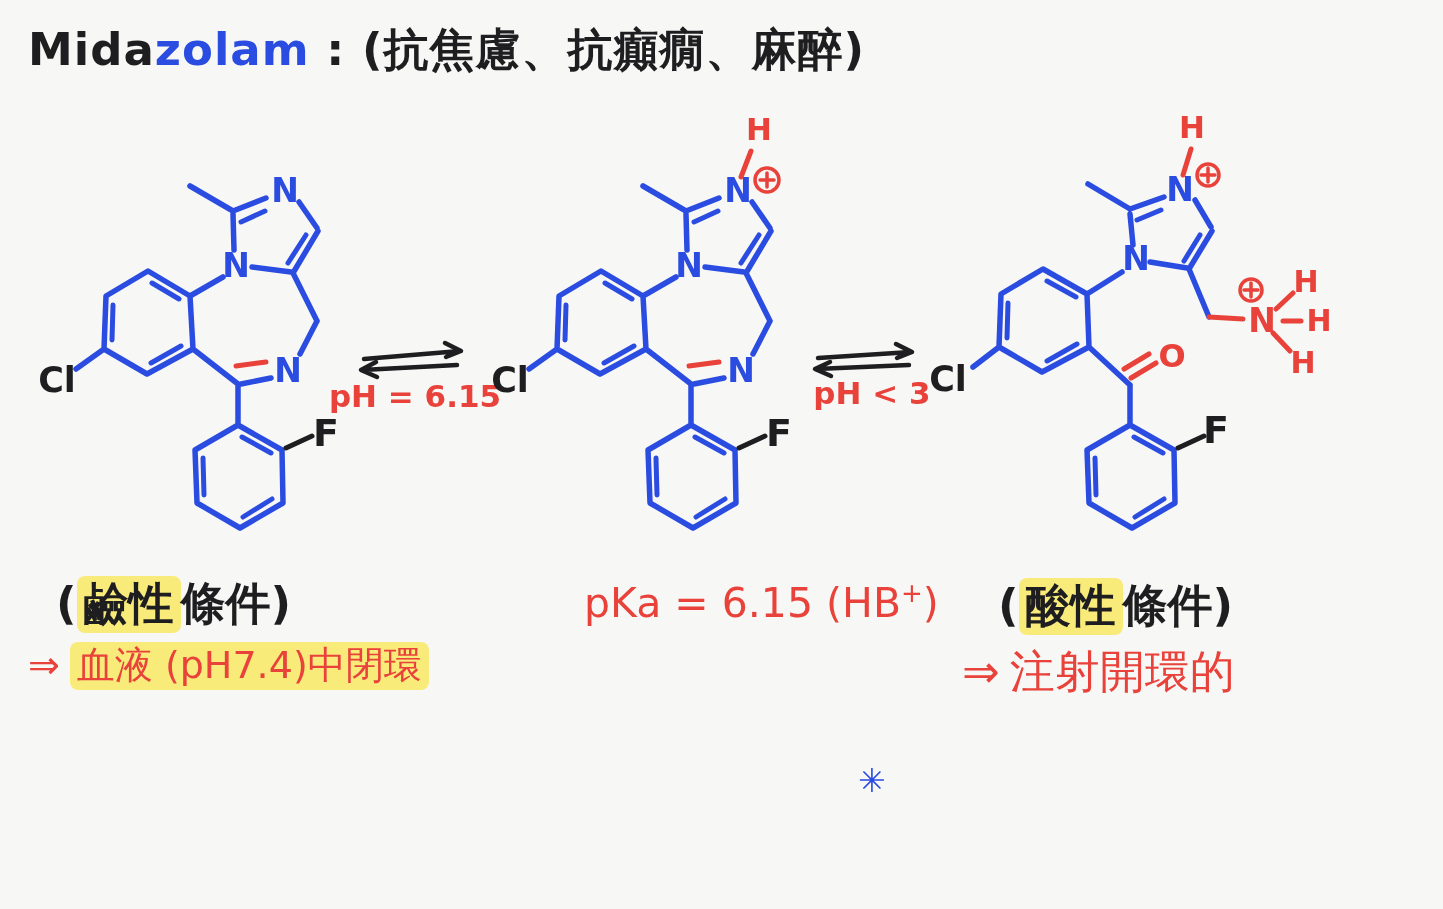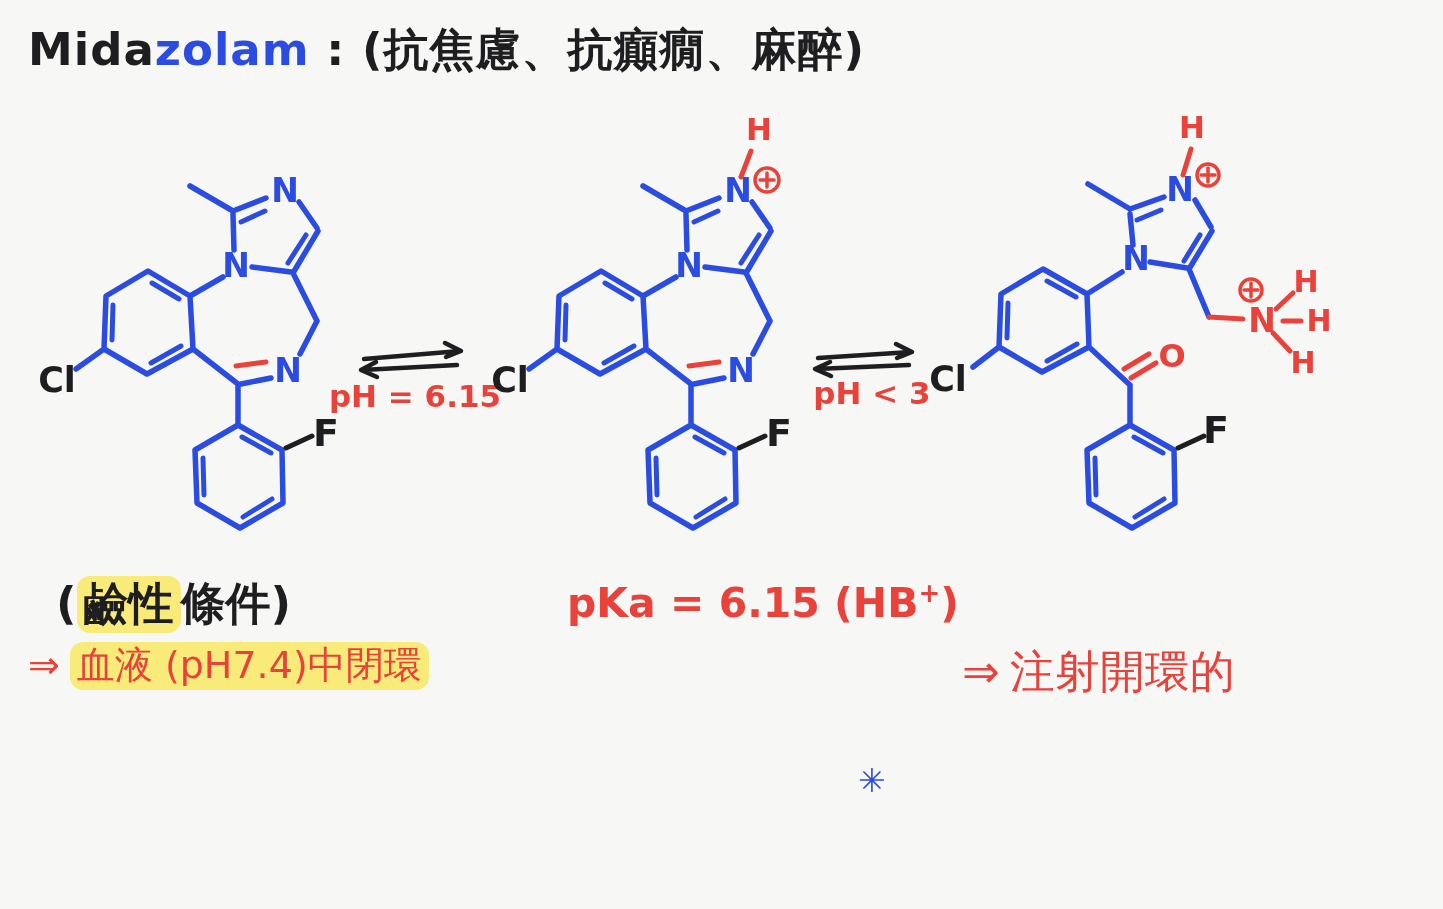--- a/index.html
+++ b/index.html
@@ -14,21 +14,21 @@
     background: #f7f7f5;
     overflow: hidden;
   }
   .abs { position: absolute; }
   .ink-black { color: #1e1e20; }
   .ink-blue  { color: #2b4ce0; }
   .ink-red   { color: #e8423b; }
   .hl {
     background: #f8eb7a;
     padding: 1px 7px 3px 7px;
-    border-radius: 13px;
+    border-radius: 8px;
     box-decoration-break: clone;
   }
   #title {
     left: 28px; top: 20px;
     font-size: 45px;
     font-weight: 600;
     letter-spacing: 1px;
     white-space: nowrap;
   }
   #structure-svg { left: 0; top: 0; }
@@ -41,21 +41,21 @@
     font-weight: 600;
     white-space: nowrap;
   }
   .note {
     font-weight: 400;
     white-space: nowrap;
     text-align: right;
   }
   #caption-basic  { left: 56px;  top: 574px; }
   #note-basic     { left: 28px;  top: 640px; font-size: 38px; }
-  #caption-pka    { left: 567px; top: 578px; font-size: 41px; font-weight: 700; white-space: nowrap; }
+  #caption-pka    { left: 584px; top: 578px; font-size: 41px; font-weight: 400; white-space: nowrap; }
   #caption-pka sup { font-size: 26px; }
   #caption-acidic { left: 998px; top: 576px; }
   #note-acidic-1  { left: 962px; top: 642px; font-size: 45px; }
   #note-acidic-2  { left: 998px; top: 690px; font-size: 37px; }
   #footnote {
     left: 858px; top: 752px;
     font-size: 37px;
     font-weight: 600;
     line-height: 49px;
     display: flex;
@@ -185,20 +185,23 @@
   </div>
 
   <div id="note-basic" class="abs note ink-red">
     <span class="arrow">⇒</span><span class="hl">血液 (pH7.4)中閉環</span>
   </div>
 
   <div id="caption-pka" class="abs ink-red">
     <span>pKa = 6.15 (HB</span><sup>+</sup><span>)</span>
   </div>
 
+  <div id="caption-acidic" class="abs caption ink-black">
+    <span>(</span><span class="hl">酸性</span><span>條件)</span>
+  </div>
 
   <div id="note-acidic-1" class="abs note ink-red">
     <span class="arrow">⇒</span><span>注射開環的</span>
   </div>
 
   <div id="footnote" class="abs ink-blue">
     <span class="marker">✳</span>
     <span>
     </span>
   </div>

